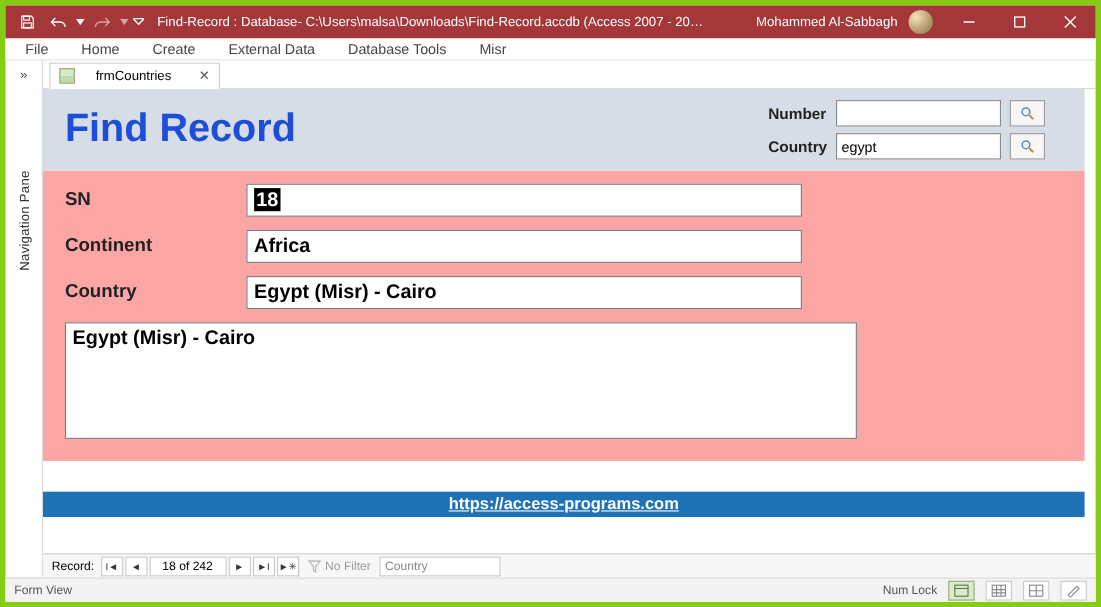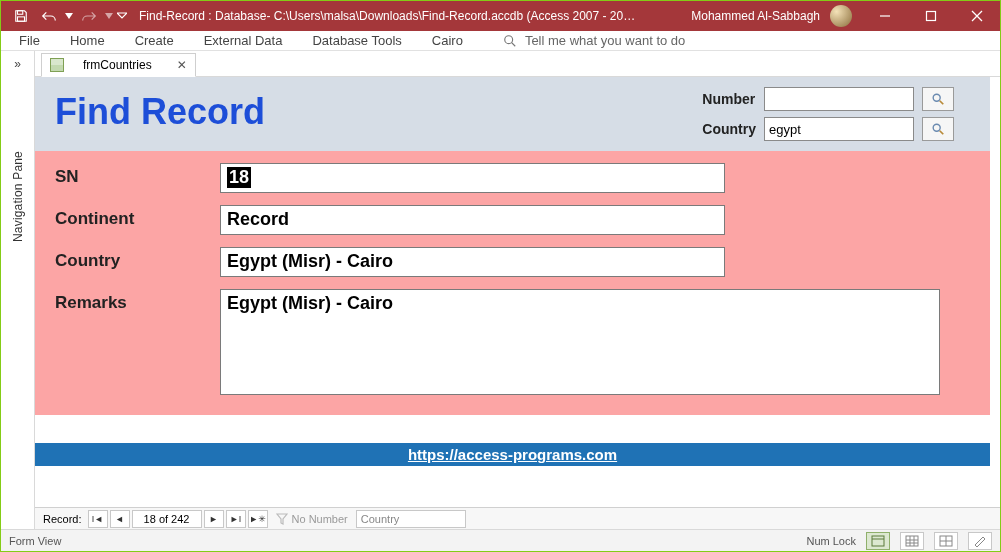--- a/index.html
+++ b/index.html
@@ -1,17 +1,17 @@
 <!DOCTYPE html>
 <html><head>
 <meta charset="utf-8">
 <style>
 * { box-sizing: border-box; margin: 0; padding: 0; font-family: "Segoe UI", Tahoma, sans-serif; }
 html, body { width: 1001px; height: 552px; overflow: hidden; background: #fff; }
-.app { width: 1001px; height: 552px; border: 1px solid #84cc16; display: flex; flex-direction: column; }
+.app { width: 1001px; height: 552px; border: 5px solid #84cc16; display: flex; flex-direction: column; }
 
 
 .titlebar { height: 30px; background: #a4373a; display: flex; align-items: center; color: #fff; font-size: 12px; }
 .titlebar .qat { display: flex; align-items: center; gap: 0; padding-left: 6px; }
 .titlebar .qat-btn { width: 28px; height: 30px; display: flex; align-items: center; justify-content: center; color: #fff; }
 .titlebar .title-text { flex: 0 0 auto; margin-left: 10px; white-space: nowrap; overflow: hidden; text-overflow: ellipsis; max-width: 520px; }
 .titlebar .spacer { flex: 1; }
 .titlebar .user { margin-right: 6px; white-space: nowrap; }
 .titlebar .avatar { width: 22px; height: 22px; border-radius: 50%; background: radial-gradient(circle at 30% 30%, #f4e2b8, #8a6d3b); margin: 0 10px 0 4px; }
 .titlebar .win-btn { width: 46px; height: 30px; display: flex; align-items: center; justify-content: center; }
@@ -129,28 +129,21 @@
         </svg>
     </div>
   </div>
 
   <div class="ribbon">
     <div class="tab">File</div>
     <div class="tab">Home</div>
     <div class="tab">Create</div>
     <div class="tab">External Data</div>
     <div class="tab">Database Tools</div>
-    <div class="tab">Cairo</div>
-    <div class="tellme">
-      <svg class="mag" viewBox="0 0 16 16">
-          <circle cx="6.5" cy="6.5" r="4.5" fill="none" stroke="#777" stroke-width="1.3"></circle>
-          <line x1="10" y1="10" x2="14" y2="14" stroke="#777" stroke-width="1.3"></line>
-        </svg>
-      <span>Tell me what you want to do</span>
-    </div>
+    <div class="tab">Misr</div>
   </div>
 
   <div class="workspace">
     <div class="navpane-collapsed">
       <div class="expand">»</div>
       <div class="vlabel">Navigation Pane</div>
     </div>
 
     <div class="doc-area">
       <div class="doc-tabs">
@@ -185,49 +178,48 @@
             </div>
           </div>
 
           <div class="form-body">
             <div class="field-row">
               <label>SN</label>
               <div class="val"><span class="sn-sel">18</span></div>
             </div>
             <div class="field-row">
               <label>Continent</label>
-              <div class="val">Record</div>
+              <div class="val">Africa</div>
             </div>
             <div class="field-row">
               <label>Country</label>
               <div class="val">Egypt (Misr) - Cairo</div>
             </div>
             <div class="field-row">
-              <label>Remarks</label>
               <div class="val remarks">Egypt (Misr) - Cairo</div>
             </div>
           </div>
 
           <div class="footer-link">https://access-programs.com</div>
         </div>
       </div>
 
       <div class="recnav">
         <span class="lbl">Record:</span>
         <div class="nav-btn">I◄</div>
         <div class="nav-btn">◄</div>
         <div class="counter">18 of 242</div>
         <div class="nav-btn">►</div>
         <div class="nav-btn">►I</div>
         <div class="nav-btn">►✳</div>
         <div class="filter">
           <svg width="12" height="12" viewBox="0 0 12 12">
               <path d="M1 1h10L7 6v5l-2-1V6z" fill="none" stroke="#bbb" stroke-width="1.2"></path>
             </svg>
-          <span>No Number</span>
+          <span>No Filter</span>
         </div>
         <div class="searchbox">Country</div>
       </div>
     </div>
   </div>
 
   <div class="statusbar">
     <span>Form View</span>
     <div class="right">
       <span>Num Lock</span>

